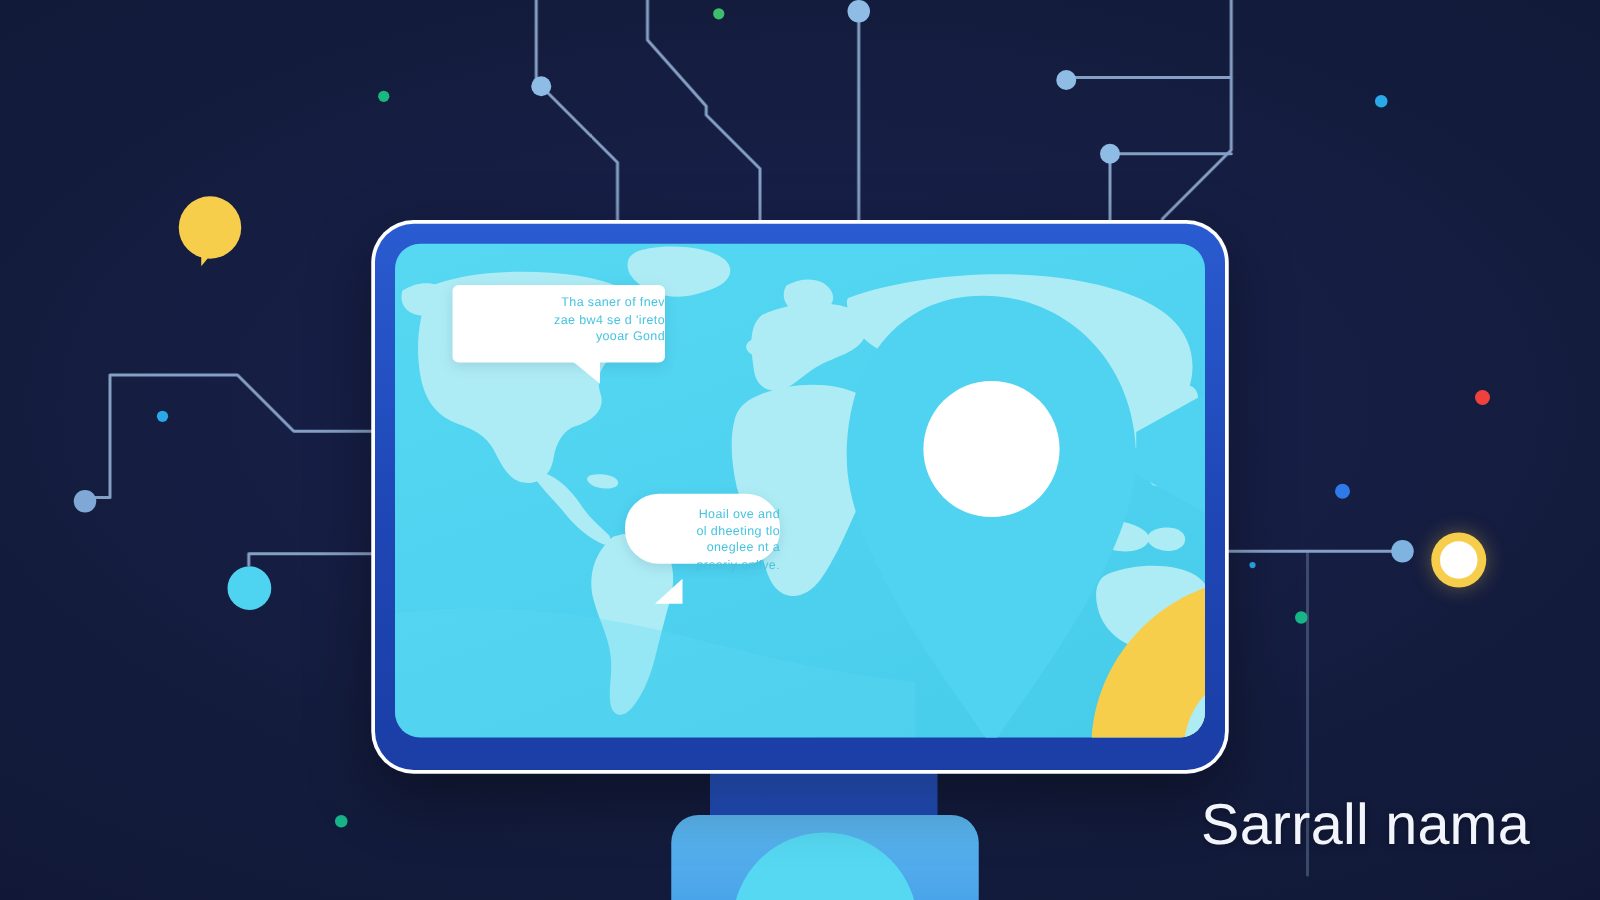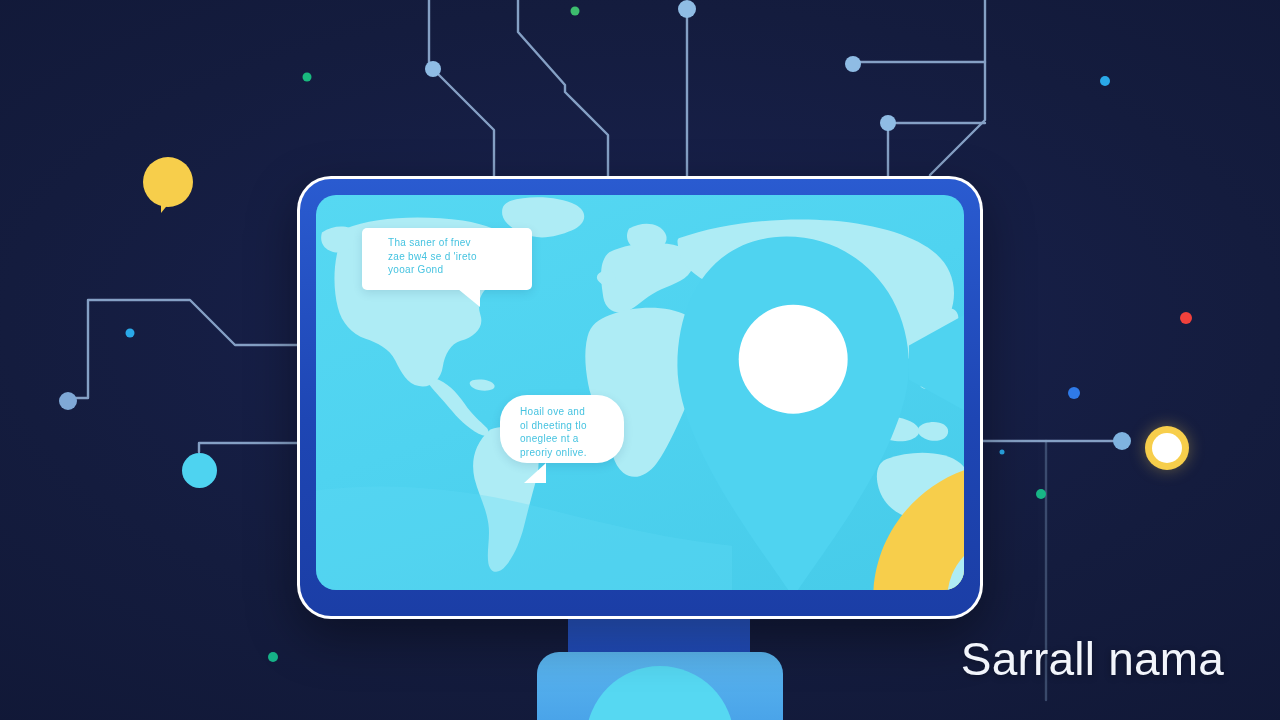--- a/index.html
+++ b/index.html
@@ -1,20 +1,21 @@
 <!DOCTYPE html>
 <html><head>
 <meta charset="utf-8">
 <title>Illustration</title>
 <style>
   html,body{margin:0;padding:0;background:#131c3d;}
   #stage{
     position:relative;width:1280px;height:720px;overflow:hidden;
     background:#151d40;
     font-family:"Liberation Sans", sans-serif;
+    text-align:right;
   }
   #stage::before{
     content:"";position:absolute;inset:0;
     background:radial-gradient(ellipse 90% 80% at 50% 45%, #192250 0%, #141c3e 55%, #101735 100%);
     pointer-events:none;
   }
   .layer{position:absolute;inset:0;}
   svg.layer{width:1280px;height:720px;}
 
   
@@ -62,21 +63,21 @@
   .bubble .txt{
     color:#46c3e0;font-size:10px;line-height:13.5px;letter-spacing:.3px;
     white-space:pre-line;filter:blur(.35px);
   }
   .bubble .tail{
     position:absolute;width:0;height:0;border-style:solid;
   }
   #bubble1{left:46px;top:33px;width:170px;height:62px;}
   #bubble1 .txt{padding:8px 0 0 26px;}
   #bubble1 .tail{left:96px;top:61px;border-width:18px 0 0 22px;border-color:#fff transparent transparent transparent;}
-  #bubble2{left:184px;top:200px;width:124px;height:68px;border-radius:27px;}
+  #bubble2{left:184px;top:200px;width:124px;height:56px;border-radius:27px;}
   #bubble2 .txt{padding:10px 0 0 20px;}
   #bubble2 .tail{left:24px;top:68px;border-width:0 0 20px 22px;border-color:transparent transparent #fff transparent;}
 
   .pinicon{position:absolute;left:160px;top:28px;width:50px;height:58px;}
   .mappin{position:absolute;left:369px;top:255px;width:24px;height:32px;}
   .yellowbubble{position:absolute;left:139px;top:156px;width:58px;height:58px;}
   .ring{
     position:absolute;left:1145px;top:426px;width:44px;height:44px;border-radius:50%;
     background:#f7ce4b;display:flex;align-items:center;justify-content:center;
     box-shadow:0 0 16px rgba(247,206,75,.35);

